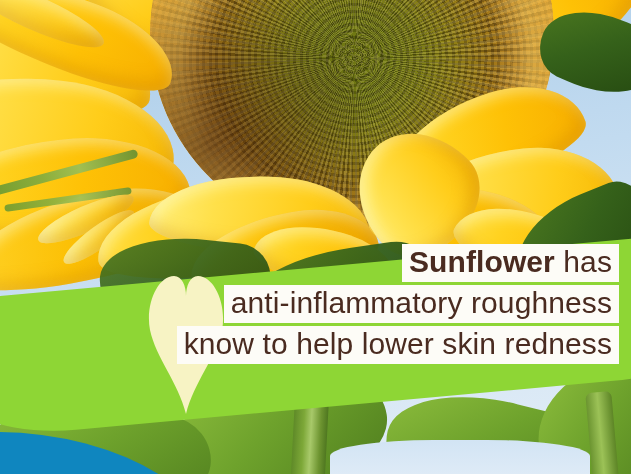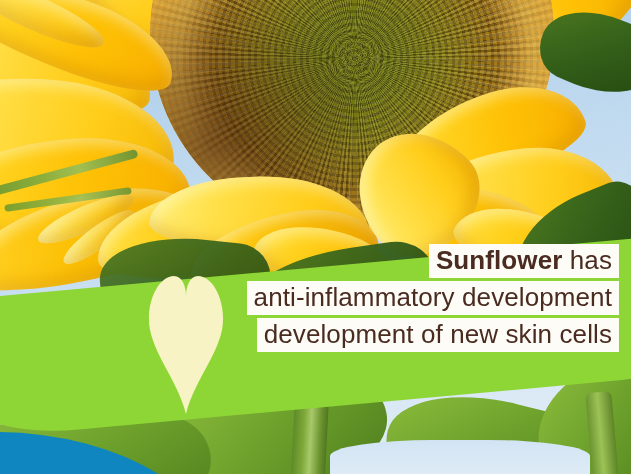--- a/index.html
+++ b/index.html
@@ -133,21 +133,21 @@
   }
   .cap-line {
     display: block;
     margin: 0 0 3px 0;
     line-height: 1.0;
   }
   .cap-line > span.chip {
     display: inline-block;
     background: #fdfcf7;
     color: #4a2b20;
-    font-size: 26px;
+    font-size: 30px;
     font-weight: 400;
     letter-spacing: .1px;
     padding: 3px 7px 5px 7px;
     white-space: nowrap;
   }
   .cap-line .bold { font-weight: 700; }
 </style>
 </head>
 <body>
 
@@ -220,20 +220,20 @@
       <path d="M38 142 C 30 110, 8 86, 2 58 C -3 32, 10 4, 26 4 C 34 4, 38 14, 38 24
                C 38 14, 42 4, 50 4 C 66 4, 79 32, 74 58 C 68 86, 46 110, 38 142 Z" fill="#f7f3c4"></path>
     </svg>
   </div>
 
   <div class="caption">
     <div class="cap-line">
       <span class="chip"><span class="bold">Sunflower</span><span> has</span></span>
     </div>
     <div class="cap-line">
-      <span class="chip"><span>anti-inflammatory development</span></span>
+      <span class="chip"><span>anti-inflammatory roughness</span></span>
     </div>
     <div class="cap-line">
-      <span class="chip"><span>development of new skin cells</span></span>
+      <span class="chip"><span>know to help lower skin redness</span></span>
     </div>
   </div>
 
 </div>
 
 </body></html>

